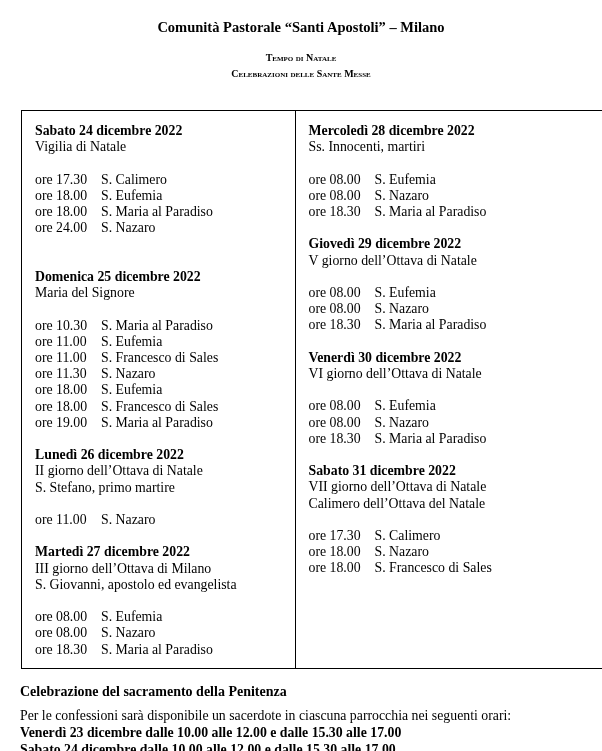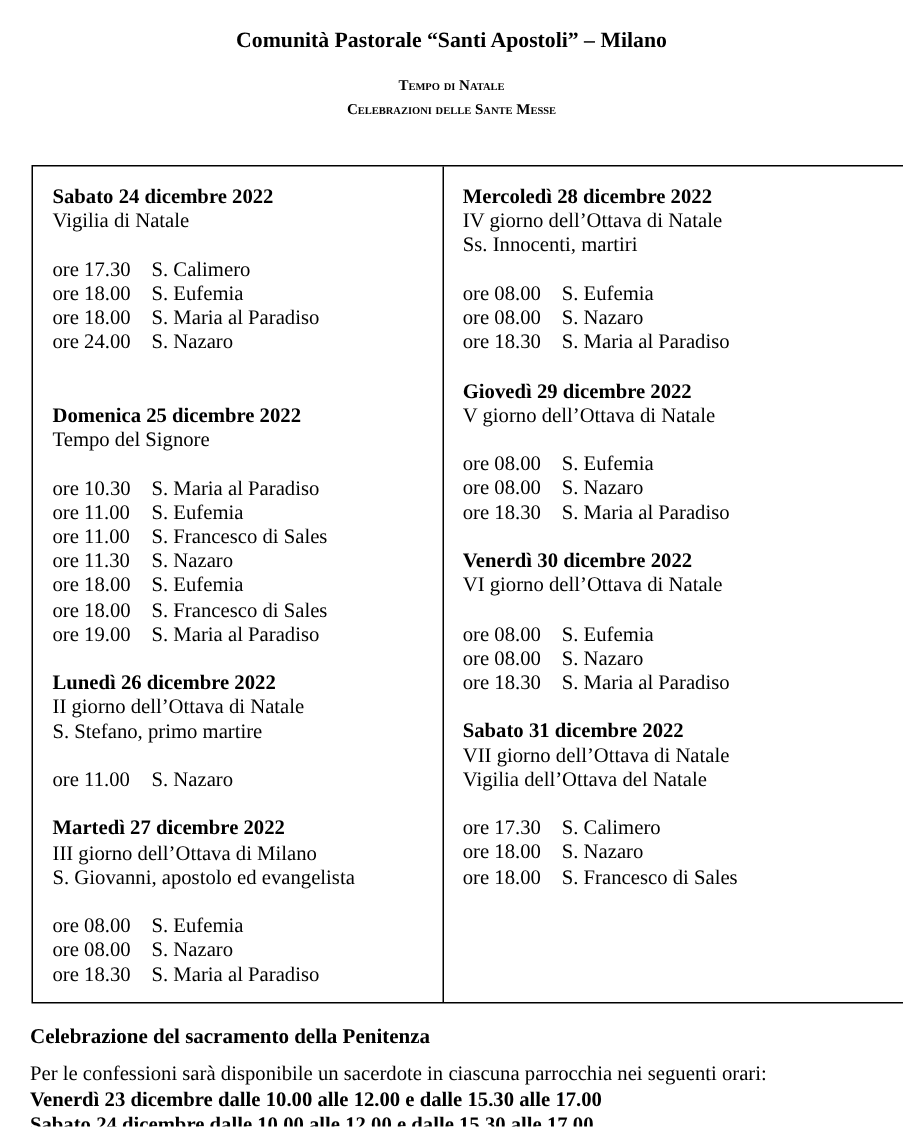--- a/index.html
+++ b/index.html
@@ -95,21 +95,21 @@
               <span class="mass-church">S. Maria al Paradiso</span>
             </div>
             <div class="mass-entry">
               <span class="mass-time">ore 24.00</span>
               <span class="mass-church">S. Nazaro</span>
             </div>
           </div>
         </div>
         <div class="day-block">
           <div class="day-date">Domenica 25 dicembre 2022</div>
-          <div class="day-subtitle">Tempo del Signore</div>
+          <div class="day-subtitle">Maria del Signore</div>
           <div class="mass-list">
             <div class="mass-entry">
               <span class="mass-time">ore 10.30</span>
               <span class="mass-church">S. Maria al Paradiso</span>
             </div>
             <div class="mass-entry">
               <span class="mass-time">ore 11.00</span>
               <span class="mass-church">S. Eufemia</span>
             </div>
             <div class="mass-entry">
@@ -161,21 +161,20 @@
             <div class="mass-entry">
               <span class="mass-time">ore 18.30</span>
               <span class="mass-church">S. Maria al Paradiso</span>
             </div>
           </div>
         </div>
       </div>
     <div class="schedule-col col-right" id="col-right">
         <div class="day-block">
           <div class="day-date">Mercoledì 28 dicembre 2022</div>
-          <div class="day-subtitle">IV giorno dell’Ottava di Natale</div>
           <div class="day-subtitle">Ss. Innocenti, martiri</div>
           <div class="mass-list">
             <div class="mass-entry">
               <span class="mass-time">ore 08.00</span>
               <span class="mass-church">S. Eufemia</span>
             </div>
             <div class="mass-entry">
               <span class="mass-time">ore 08.00</span>
               <span class="mass-church">S. Nazaro</span>
             </div>
@@ -217,21 +216,21 @@
             </div>
             <div class="mass-entry">
               <span class="mass-time">ore 18.30</span>
               <span class="mass-church">S. Maria al Paradiso</span>
             </div>
           </div>
         </div>
         <div class="day-block">
           <div class="day-date">Sabato 31 dicembre 2022</div>
           <div class="day-subtitle">VII giorno dell’Ottava di Natale</div>
-          <div class="day-subtitle">Vigilia dell’Ottava del Natale</div>
+          <div class="day-subtitle">Calimero dell’Ottava del Natale</div>
           <div class="mass-list">
             <div class="mass-entry">
               <span class="mass-time">ore 17.30</span>
               <span class="mass-church">S. Calimero</span>
             </div>
             <div class="mass-entry">
               <span class="mass-time">ore 18.00</span>
               <span class="mass-church">S. Nazaro</span>
             </div>
             <div class="mass-entry">

